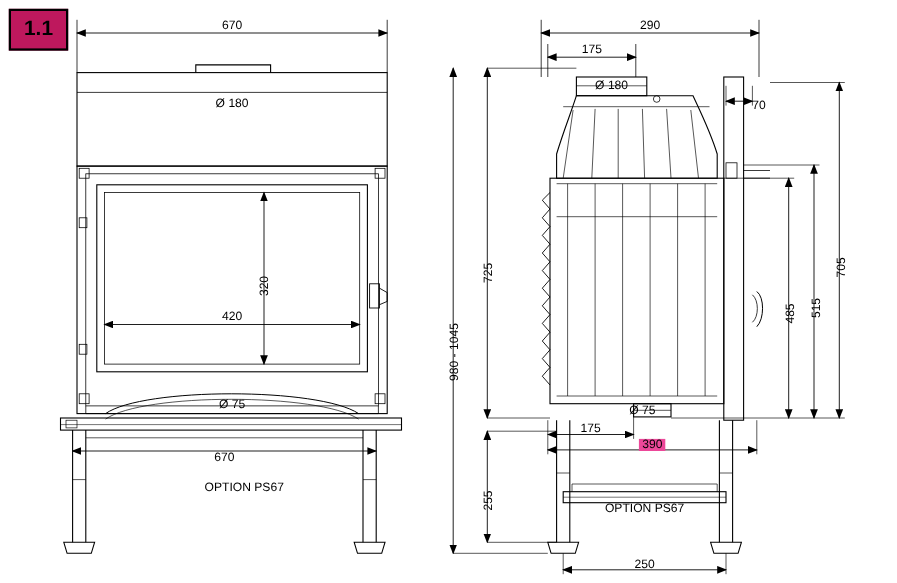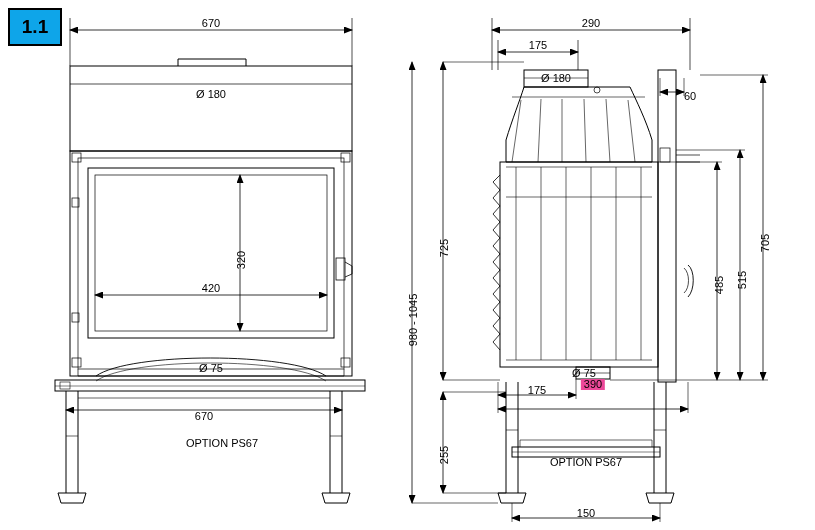--- a/index.html
+++ b/index.html
@@ -1,20 +1,20 @@
 <!DOCTYPE html>
 <html><head>
 <meta charset="utf-8">
 <style>
   html,body{margin:0;padding:0;background:#ffffff;}
   body{width:815px;height:530px;position:relative;font-family:"Liberation Sans",sans-serif;color:#000;}
   #sheet{position:absolute;left:0;top:0;width:815px;height:530px;overflow:hidden;}
   .lbl{position:absolute;font-size:11px;line-height:11px;color:#000;white-space:nowrap;}
   .lbl.v{transform-origin:0 0;}
-  .tagbox{position:absolute;left:8px;top:8px;width:50px;height:34px;border:2px solid #000;display:flex;align-items:center;justify-content:center;font-size:19px;font-weight:bold;background:#0ea5e9;}
+  .tagbox{position:absolute;left:8px;top:8px;width:50px;height:34px;border:2px solid #000;display:flex;align-items:center;justify-content:center;font-size:19px;font-weight:bold;background:#be185d;}
   svg{position:absolute;left:0;top:0;}
   .lbl.c{transform:translateX(-50%);}
 </style>
 </head>
 <body>
 
 <div id="sheet">
 
   <div class="tagbox">1.1</div>
 
@@ -176,29 +176,29 @@
   <div class="lbl c" style="left:211px;top:89px;">Ø 180</div>
   <div class="lbl c" style="left:211px;top:283px;">420</div>
   <div class="lbl v" style="left:236px;top:260px;transform:rotate(-90deg) translateX(-50%);">320</div>
   <div class="lbl c" style="left:211px;top:363px;">Ø 75</div>
   <div class="lbl c" style="left:204px;top:411px;background:#fff;padding:0 3px;">670</div>
   <div class="lbl c" style="left:222px;top:438px;">OPTION PS67</div>
 
   <div class="lbl c" style="left:591px;top:18px;">290</div>
   <div class="lbl c" style="left:538px;top:40px;">175</div>
   <div class="lbl c" style="left:556px;top:73px;">Ø 180</div>
-  <div class="lbl c" style="left:690px;top:91px;">60</div>
+  <div class="lbl c" style="left:690px;top:91px;">70</div>
 
   <div class="lbl v" style="left:439px;top:248px;transform:rotate(-90deg) translateX(-50%);">725</div>
   <div class="lbl v" style="left:408px;top:320px;transform:rotate(-90deg) translateX(-50%);">980 - 1045</div>
   <div class="lbl v" style="left:439px;top:455px;transform:rotate(-90deg) translateX(-50%);">255</div>
 
   <div class="lbl v" style="left:714px;top:285px;transform:rotate(-90deg) translateX(-50%);">485</div>
   <div class="lbl v" style="left:737px;top:280px;transform:rotate(-90deg) translateX(-50%);">515</div>
   <div class="lbl v" style="left:760px;top:243px;transform:rotate(-90deg) translateX(-50%);">705</div>
 
   <div class="lbl c" style="left:584px;top:368px;">Ø 75</div>
   <div class="lbl c" style="left:537px;top:385px;">175</div>
-  <div class="lbl c" style="left:593px;top:379px;background:#ec4899;padding:0 3px;">390</div>
-  <div class="lbl c" style="left:586px;top:508px;">150</div>
+  <div class="lbl c" style="left:593px;top:399px;background:#ec4899;padding:0 3px;">390</div>
+  <div class="lbl c" style="left:586px;top:508px;">250</div>
   <div class="lbl c" style="left:586px;top:457px;">OPTION PS67</div>
 
 </div>
 
 </body></html>

